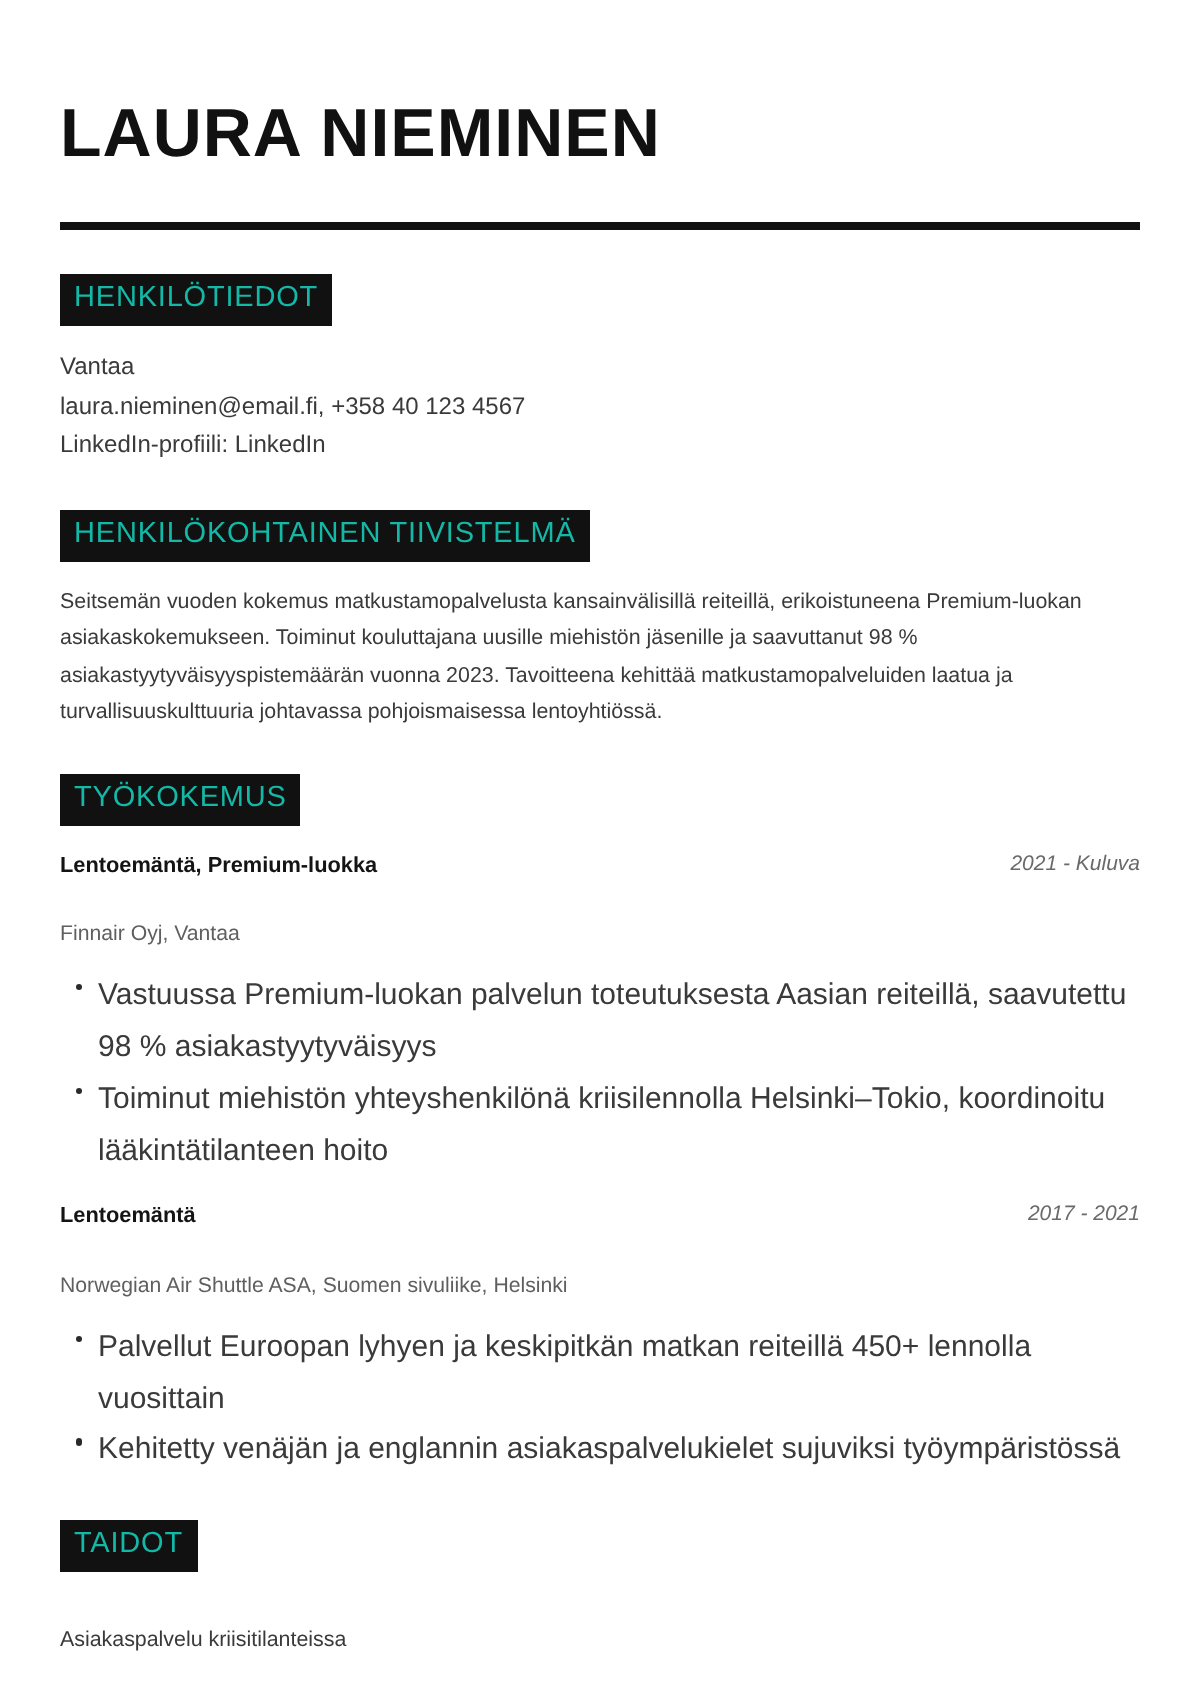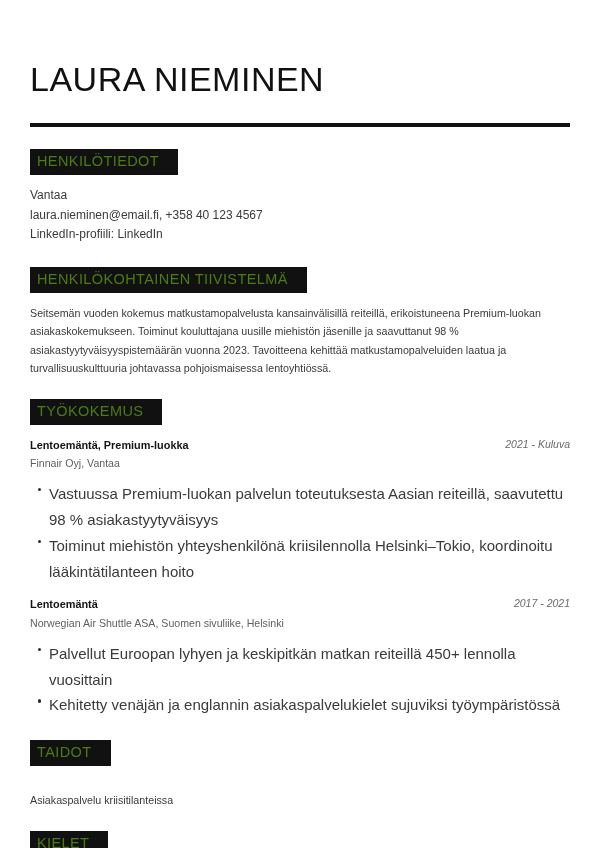--- a/index.html
+++ b/index.html
@@ -19,46 +19,46 @@
     height: 848px;
     background: #ffffff;
     box-sizing: border-box;
     padding: 0 30px;
     overflow: hidden;
   }
 
   
   .name {
     font-size: 34px;
-    font-weight: 400;
+    font-weight: 700;
     letter-spacing: 0.5px;
     color: #111111;
     margin: 0;
-    padding-top: 60px;
+    padding-top: 48px;
     line-height: 1.15;
   }
   .header-rule {
     margin-top: 24px;
     height: 4px;
     background: #111111;
     width: 100%;
   }
 
   
   .section {
     margin-top: 22px;
   }
   .section-badge {
     display: inline-block;
     background: #111111;
-    color: #4d7c0f;
+    color: #14b8a6;
     font-size: 14.5px;
     letter-spacing: 0.4px;
     line-height: 1;
-    padding: 5px 19px 6px 7px;
+    padding: 5px 7px 6px 7px;
     white-space: nowrap;
   }
   .contact-block {
     margin-top: 11px;
   }
   .contact-line {
     font-size: 12px;
     color: #3a3a3a;
     line-height: 1.66;
   }
@@ -90,21 +90,21 @@
     color: #6a6a6a;
     line-height: 1.5;
     white-space: nowrap;
     padding-left: 12px;
     font-style: italic;
   }
   .job-company {
     font-size: 10.6px;
     color: #5f5f5f;
     line-height: 1.6;
-    margin-top: 2px;
+    margin-top: 18px;
   }
   .bullets {
     list-style: none;
     margin: 9px 0 0 0;
     padding: 0;
   }
   .bullets li {
     position: relative;
     font-size: 15px;
     color: #3a3a3a;

